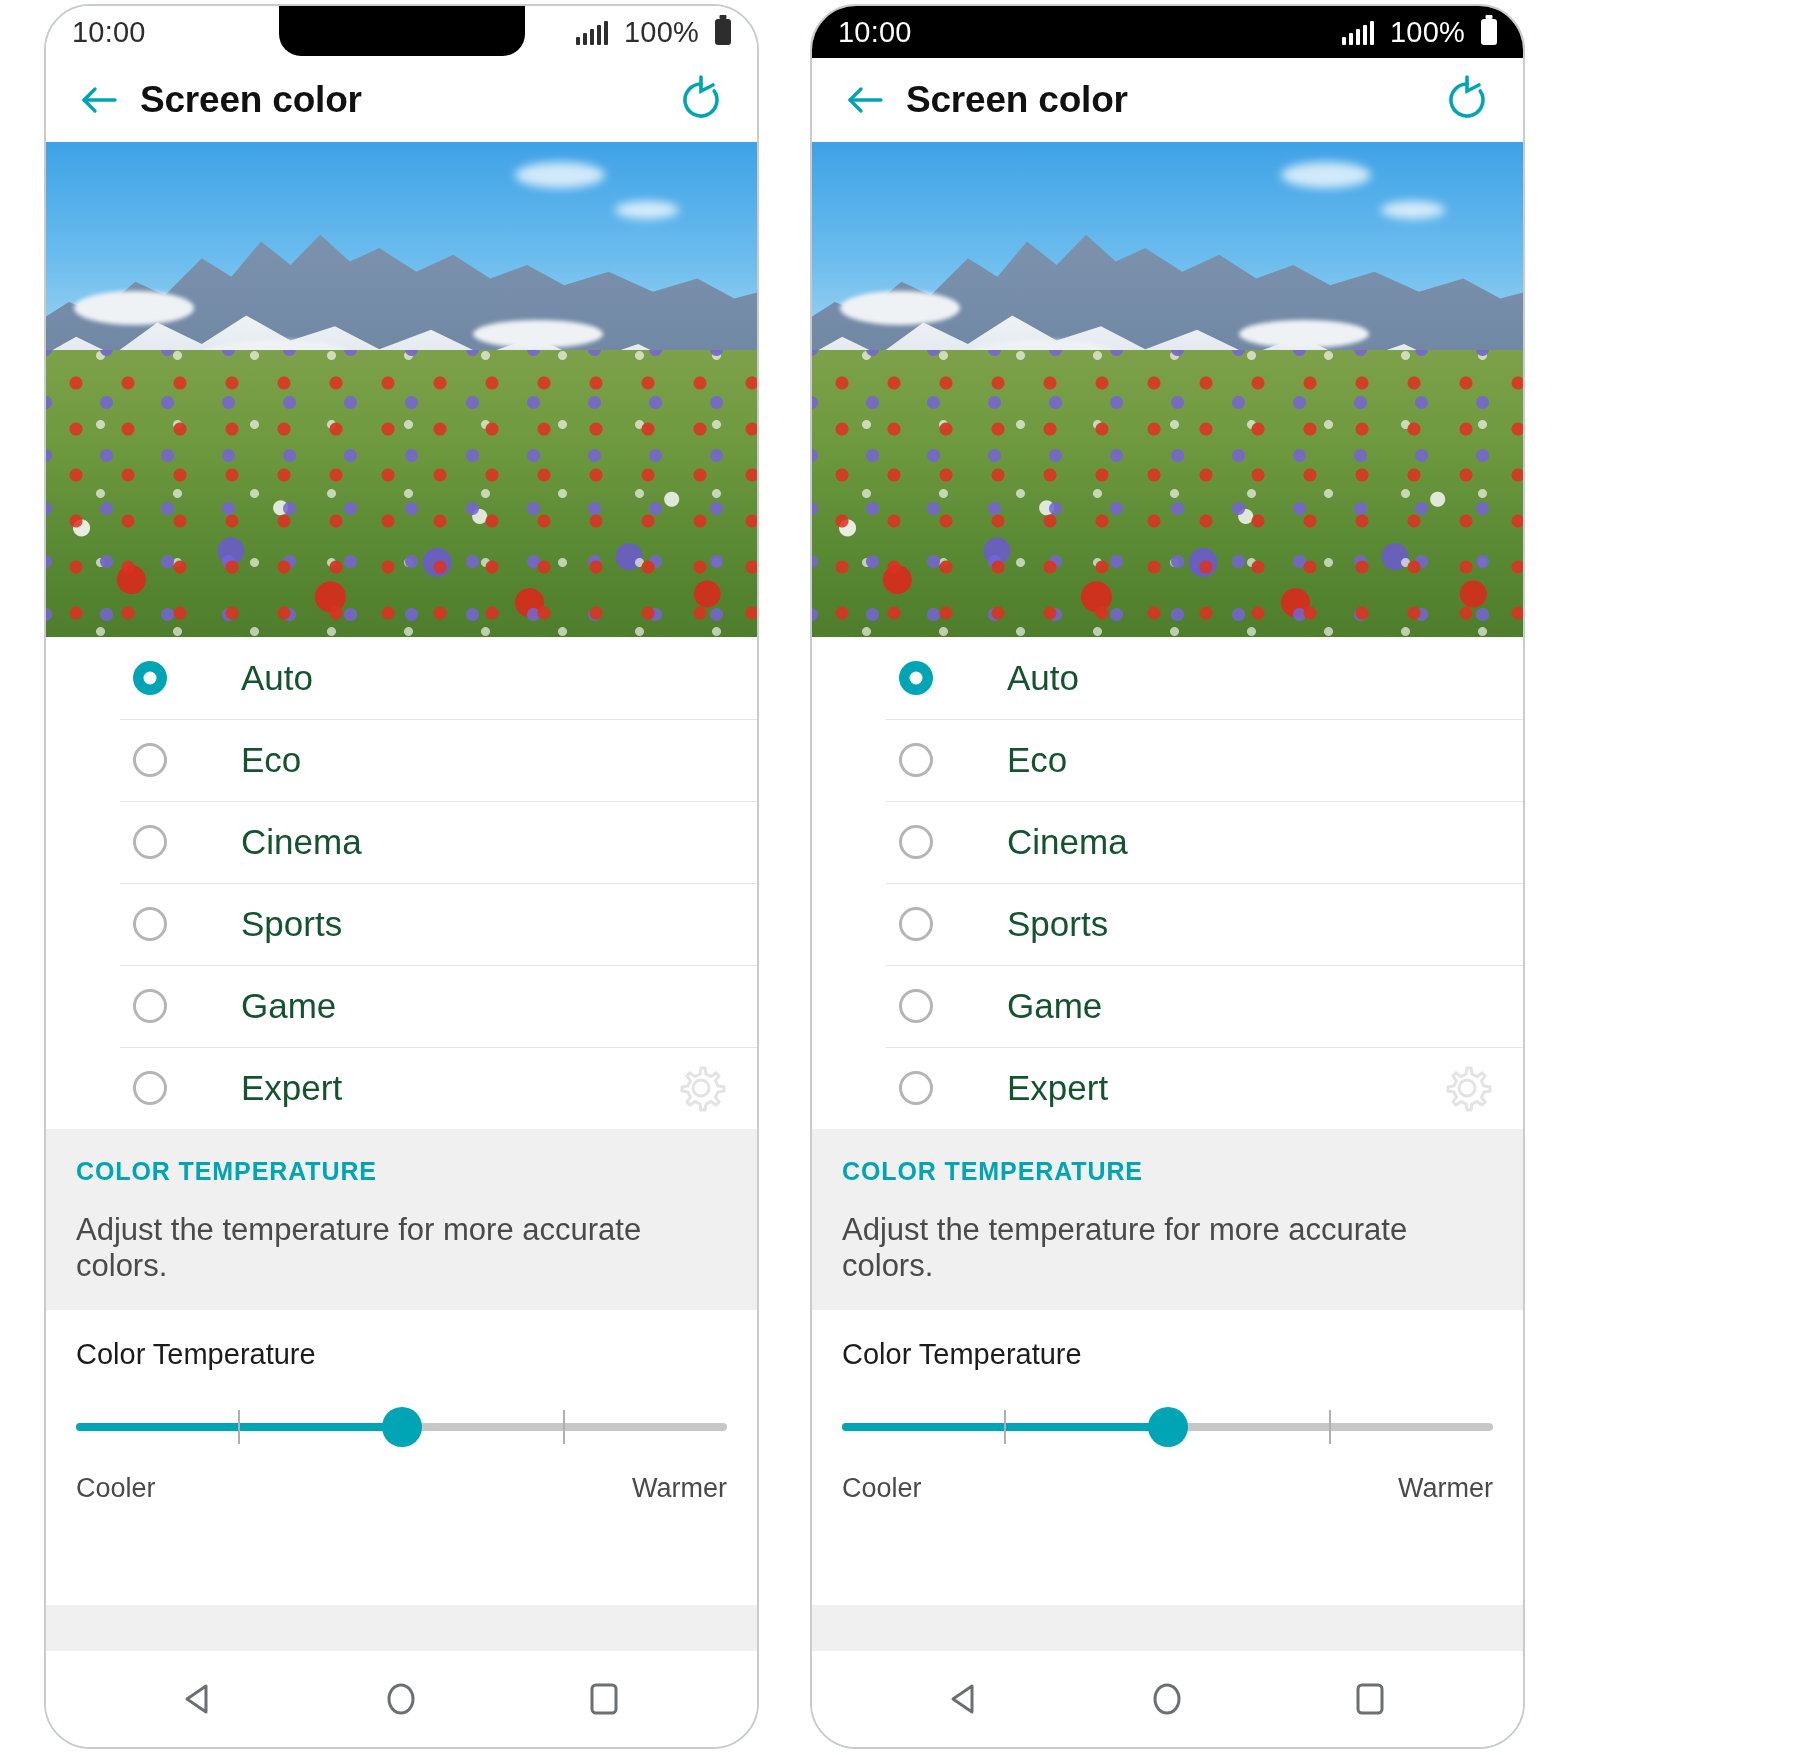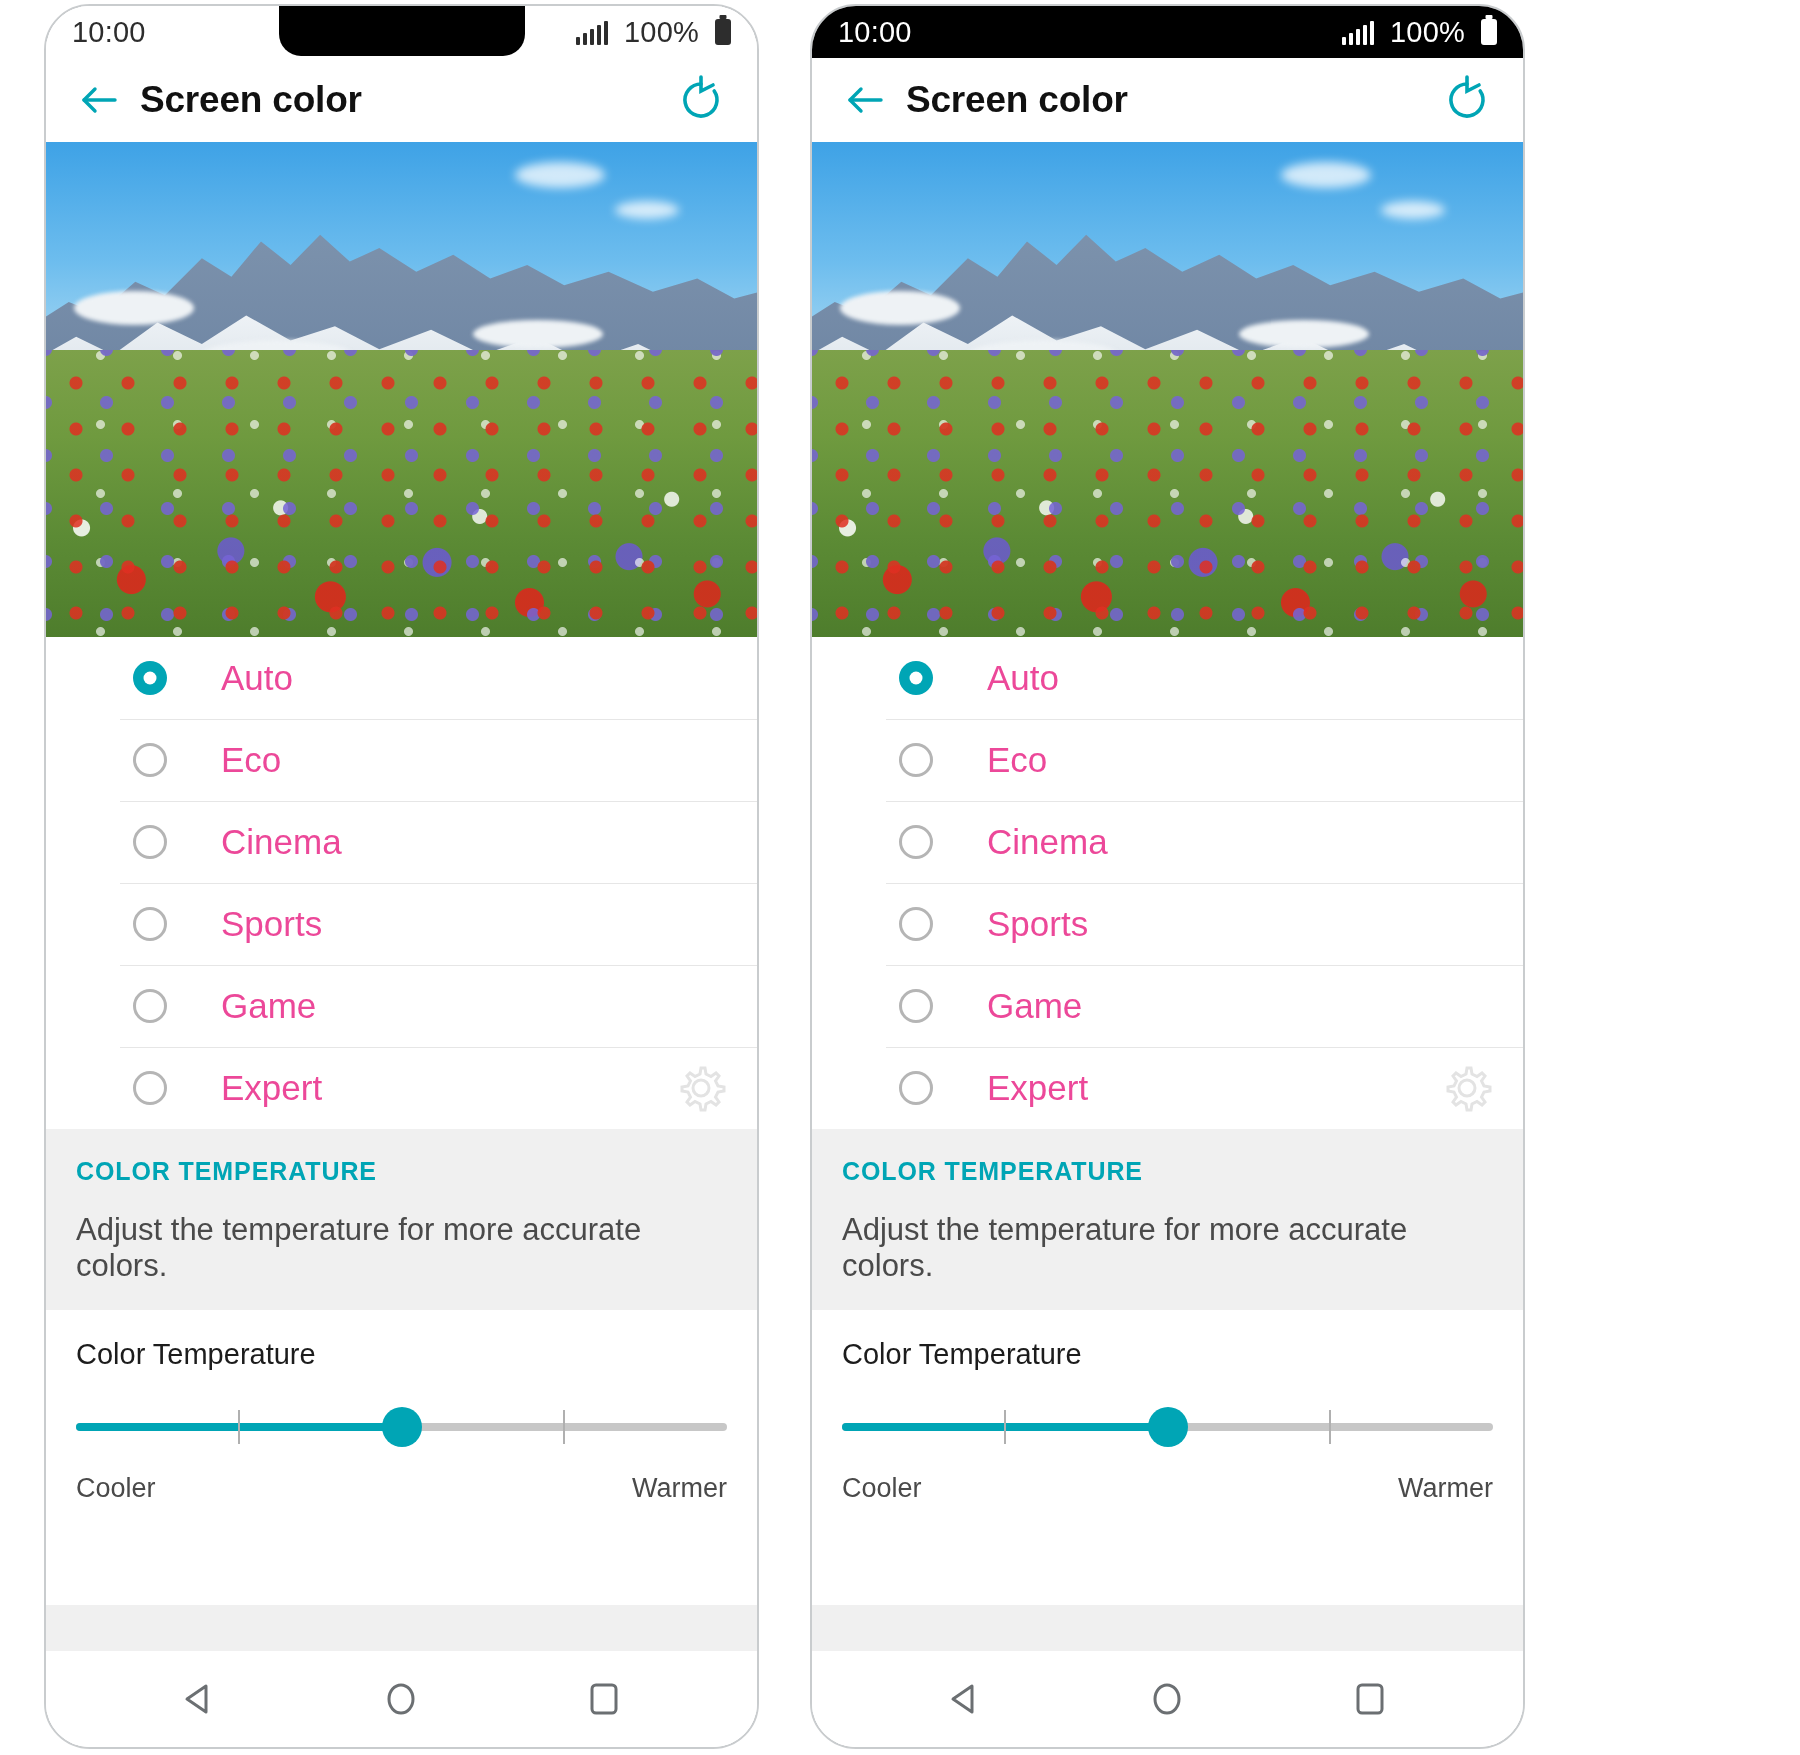--- a/index.html
+++ b/index.html
@@ -217,23 +217,23 @@
     position:relative;
   }
   .radio.on:after {
     content:"";
     position:absolute; left:50%; top:50%;
     transform:translate(-50%,-50%);
     width:13px; height:13px; border-radius:50%;
     background:#fff;
   }
   .opt-label {
-    margin-left:54px;
+    margin-left:74px;
     font-size:35px;
-    color:#ec4899;
+    color:#14532d;
   }
   .gear { margin-left:auto; width:52px; height:52px; cursor:pointer; }
 
   
   .ct-head {
     background:#f0f0f0;
     padding:28px 30px 26px 30px;
   }
   .ct-title {
     color:#00a5b5;

